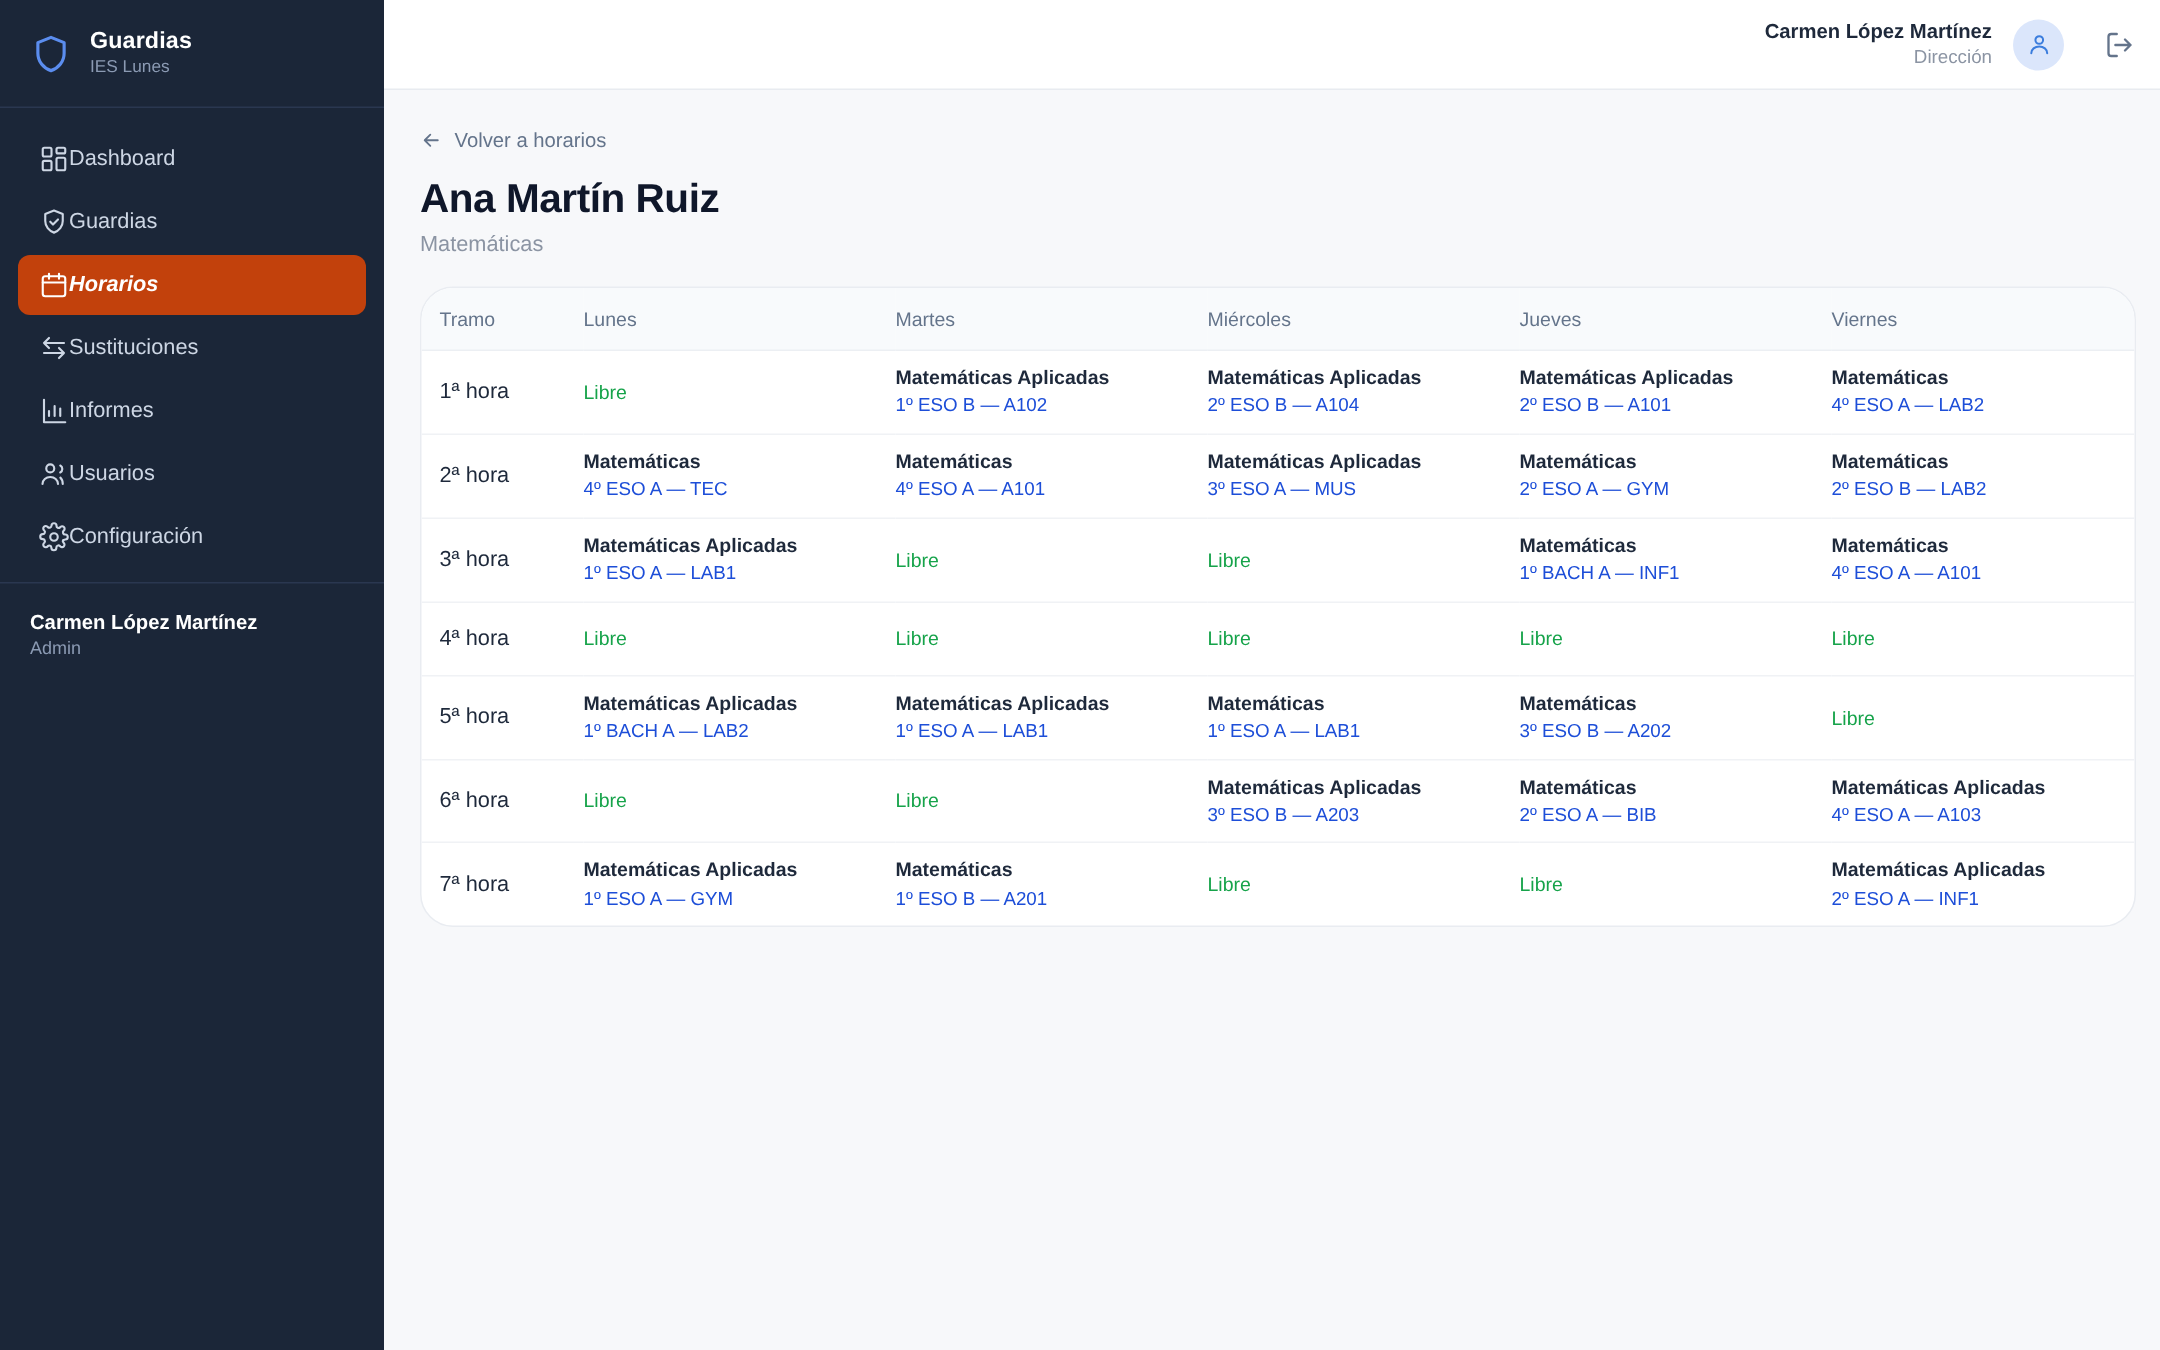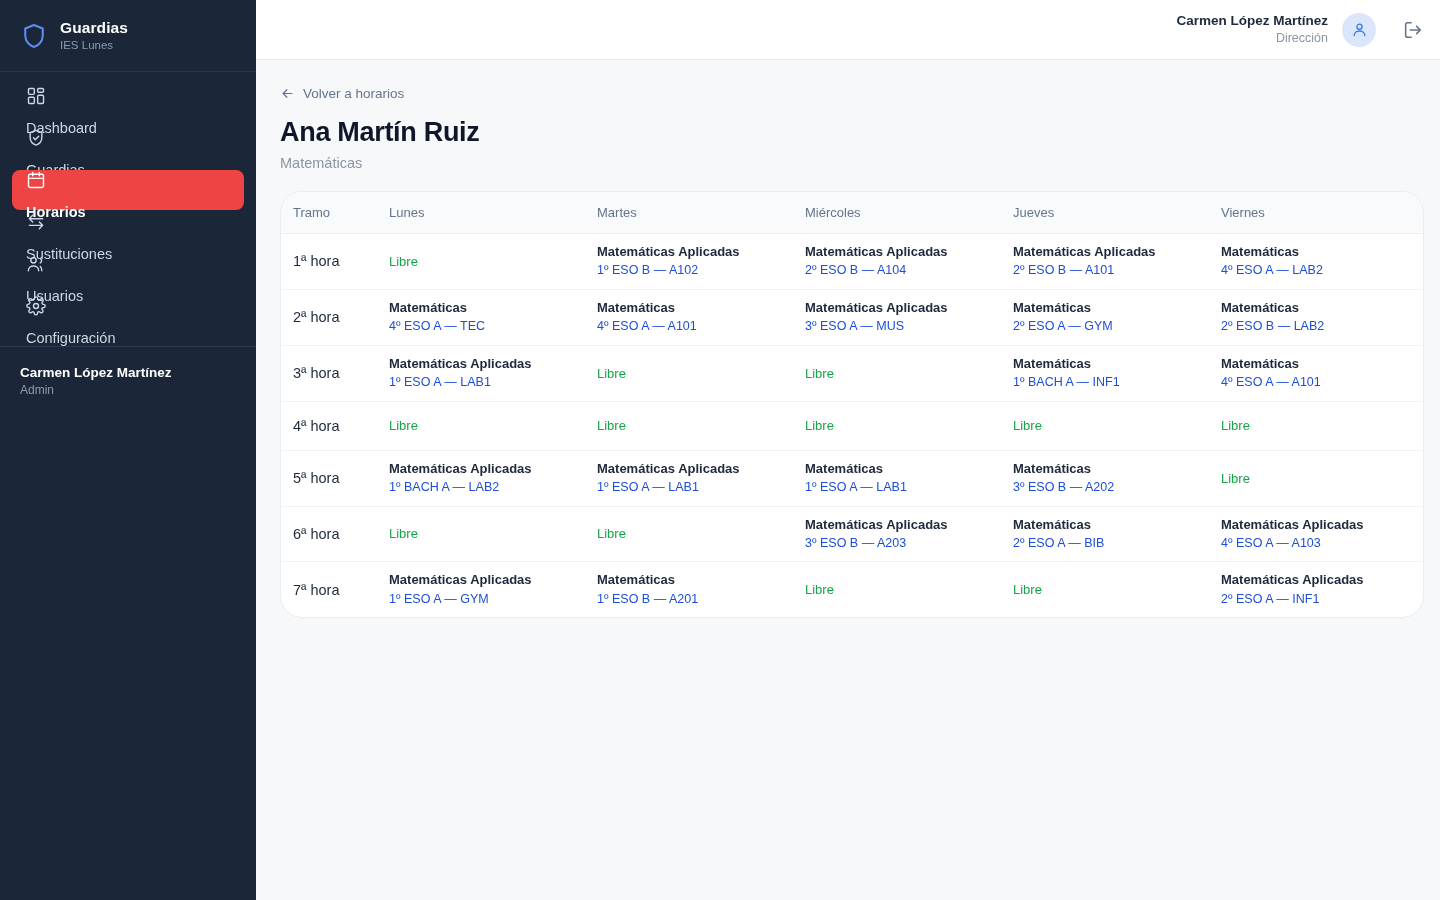--- a/index.html
+++ b/index.html
@@ -25,28 +25,28 @@
     padding: 0 20px;
     border-bottom: 1px solid #2a3750;
   }
   .brand-icon { width: 28px; height: 28px; display: block; flex: none; }
   .brand-text { display: flex; flex-direction: column; line-height: 1.15; }
   .brand-title { font-size: 15.5px; font-weight: bold; color: #ffffff; letter-spacing: .1px; }
   .brand-sub { font-size: 11.5px; color: #8b9ab3; margin-top: 2px; }
 
   .nav { padding: 14px 12px 0 12px; display: flex; flex-direction: column; gap: 2px; }
   .nav-item {
-    display: flex; align-items: flex-start; gap: 14px;
+    display: flex; align-items: center; 
     height: 40px; padding: 0 14px;
     border-radius: 8px;
     color: #cdd6e4; font-size: 14.5px;
-    cursor: pointer; user-select: none; flex-direction: column;
+    cursor: pointer; user-select: none;
   }
   .nav-item .ico { width: 20px; height: 20px; flex: none; display: block; color: #cdd6e4; }
-  .nav-item.active { background: #ef4444; color: #ffffff; font-weight: bold; }
+  .nav-item.active { background: #c2410c; color: #ffffff; font-weight: bold; font-style: italic; }
   .nav-item.active .ico { color: #ffffff; }
   .side-user {
     border-top: 1px solid #2a3750;
     padding: 18px 20px;
     margin-top: 10px;
   }
   .side-user-name { font-size: 13.5px; font-weight: bold; color: #ffffff; }
   .side-user-role { font-size: 12px; color: #8b9ab3; margin-top: 3px; }
   .side-fill { flex: 1 1 auto; }
 
@@ -172,20 +172,29 @@
       <div class="nav-item">
         <span class="ico">
           <svg viewBox="0 0 24 24" fill="none" stroke="currentColor" stroke-width="1.7" stroke-linecap="round" stroke-linejoin="round" width="20" height="20">
             <path d="M20 8H4M8 4L4 8l4 4"></path>
             <path d="M4 16h16M16 12l4 4-4 4"></path>
           </svg>
         </span>
         <span>Sustituciones</span>
       </div>
 
+      <div class="nav-item">
+        <span class="ico">
+          <svg viewBox="0 0 24 24" fill="none" stroke="currentColor" stroke-width="1.7" stroke-linecap="round" stroke-linejoin="round" width="20" height="20">
+            <path d="M4 3v18h17"></path>
+            <path d="M8 16v-4M12.5 16V8M17 16v-6"></path>
+          </svg>
+        </span>
+        <span>Informes</span>
+      </div>
 
       <div class="nav-item">
         <span class="ico">
           <svg viewBox="0 0 24 24" fill="none" stroke="currentColor" stroke-width="1.7" stroke-linecap="round" stroke-linejoin="round" width="20" height="20">
             <circle cx="9" cy="7.5" r="3.2"></circle>
             <path d="M2.8 20c0-3.3 2.8-5.6 6.2-5.6s6.2 2.3 6.2 5.6"></path>
             <path d="M17 5.2a3.2 3.2 0 010 5.6M19 20c0-2.2-.7-4-1.9-5.1"></path>
           </svg>
         </span>
         <span>Usuarios</span>

